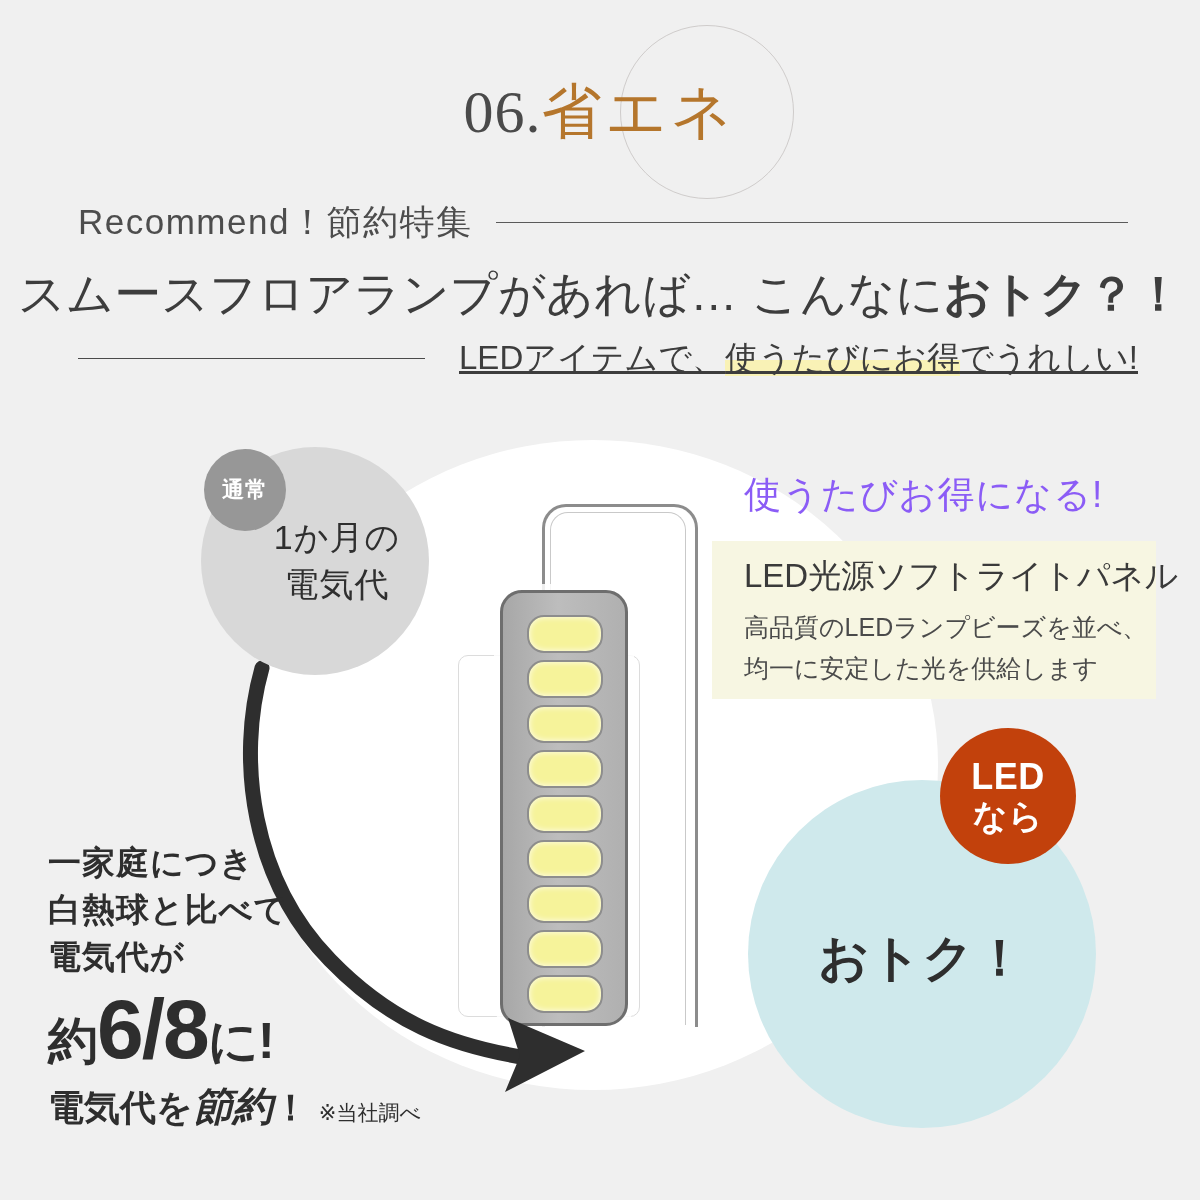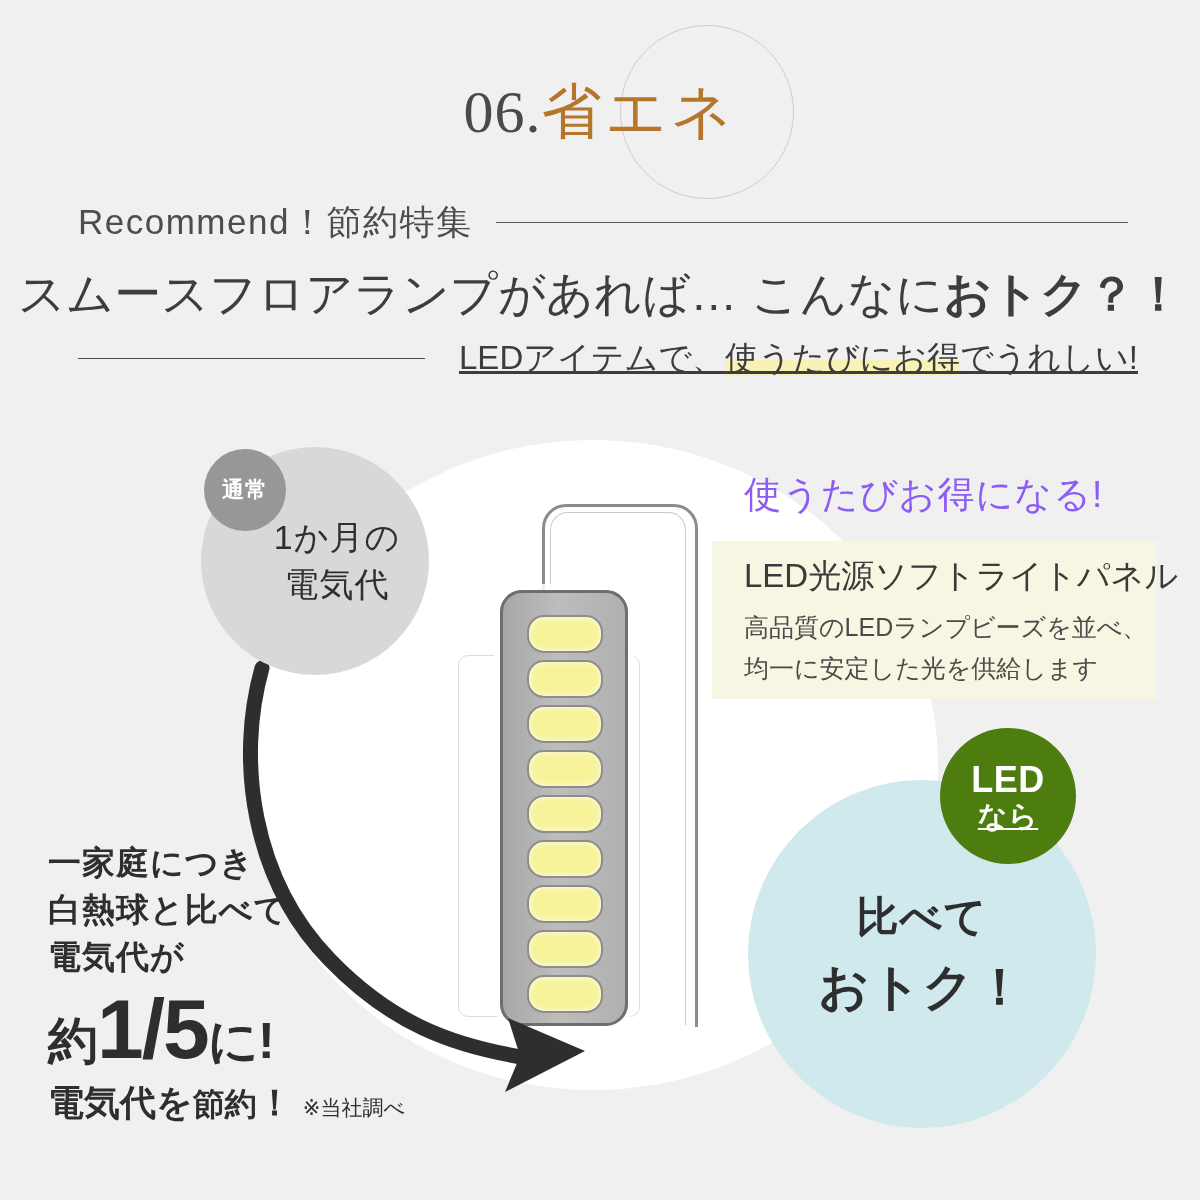--- a/index.html
+++ b/index.html
@@ -98,21 +98,21 @@
 
   
   #arrow{position:absolute;left:0;top:0;width:1200px;height:1200px;pointer-events:none;}
 
   
   #saving{position:absolute;left:48px;top:840px;width:440px;color:#2e2e2e;}
   #saving .l1{font-size:33px;font-weight:bold;line-height:1.42;letter-spacing:1px;}
   #saving .big{margin-top:4px;font-size:50px;font-weight:bold;line-height:1.05;white-space:nowrap;letter-spacing:-1px;}
   #saving .big .frac{font-size:84px;letter-spacing:-2px;}
   #saving .last{margin-top:6px;font-size:36px;font-weight:bold;white-space:nowrap;letter-spacing:0px;}
-  #saving .last .em{font-size:32px;}
+  #saving .last .em{font-size:40px;font-style:italic;}
   #saving .last .note{font-size:21px;font-weight:400;margin-left:10px;letter-spacing:0px;}
 
   
   #use-head{
     position:absolute;left:744px;top:470px;font-size:37px;color:#8b5cf6;
     letter-spacing:1px;white-space:nowrap;font-weight:400;
   }
   #yellow-box{
     position:absolute;left:712px;top:541px;width:444px;height:158px;background:#f7f6e2;
   }
@@ -132,26 +132,26 @@
   }
   #teal-text{
     position:absolute;left:748px;top:780px;width:348px;height:348px;
     display:flex;flex-direction:column;align-items:center;justify-content:center;
     color:#2e2e2e;
   }
   #teal-text .t1{font-size:42px;font-weight:bold;line-height:1.42;letter-spacing:1px;}
   #teal-text .t2{font-size:50px;font-weight:bold;margin-top:8px;letter-spacing:1px;}
   #led-badge{
     position:absolute;left:940px;top:728px;width:136px;height:136px;border-radius:50%;
-    background:#4d7c0f;color:#fff;
+    background:#c2410c;color:#fff;
     display:flex;flex-direction:column;align-items:center;justify-content:center;
     line-height:1.12;
   }
   #led-badge .b1{font-size:36px;font-weight:bold;letter-spacing:0.5px;}
-  #led-badge .b2{font-size:29px;font-weight:bold;letter-spacing:0.5px;text-decoration:underline;}
+  #led-badge .b2{font-size:34px;font-weight:bold;letter-spacing:0.5px;}
 </style>
 </head>
 <body>
 
 <div id="stage">
 
   <div id="ring"></div>
 
   <div id="title">
     <span class="num">06.</span><span class="jp">省エネ</span>
@@ -198,35 +198,34 @@
   <div id="gray-circle">
     <div class="gl">1か月の</div>
     <div class="gl">電気代</div>
   </div>
   <div id="normal-badge">通常</div>
 
   <div id="saving">
     <div class="l1">一家庭につき</div>
     <div class="l1">白熱球と比べて</div>
     <div class="l1">電気代が</div>
-    <div class="big"><span>約</span><span class="frac">1/5</span><span>に!</span></div>
+    <div class="big"><span>約</span><span class="frac">6/8</span><span>に!</span></div>
     <div class="last"><span>電気代を</span><span class="em">節約</span><span>！</span><span class="note">※当社調べ</span></div>
   </div>
 
   <div id="use-head">使うたびお得になる!</div>
   <div id="yellow-box"></div>
   <div id="panel-title">LED光源ソフトライトパネル</div>
   <div id="panel-desc">
     <div>高品質のLEDランプビーズを並べ、</div>
     <div>均一に安定した光を供給します</div>
   </div>
 
   <div id="teal-circle"></div>
   <div id="teal-text">
-    <div class="t1">比べて</div>
     <div class="t2">おトク！</div>
   </div>
   <div id="led-badge">
     <div class="b1">LED</div>
     <div class="b2">なら</div>
   </div>
 
 </div>
 
 </body></html>

